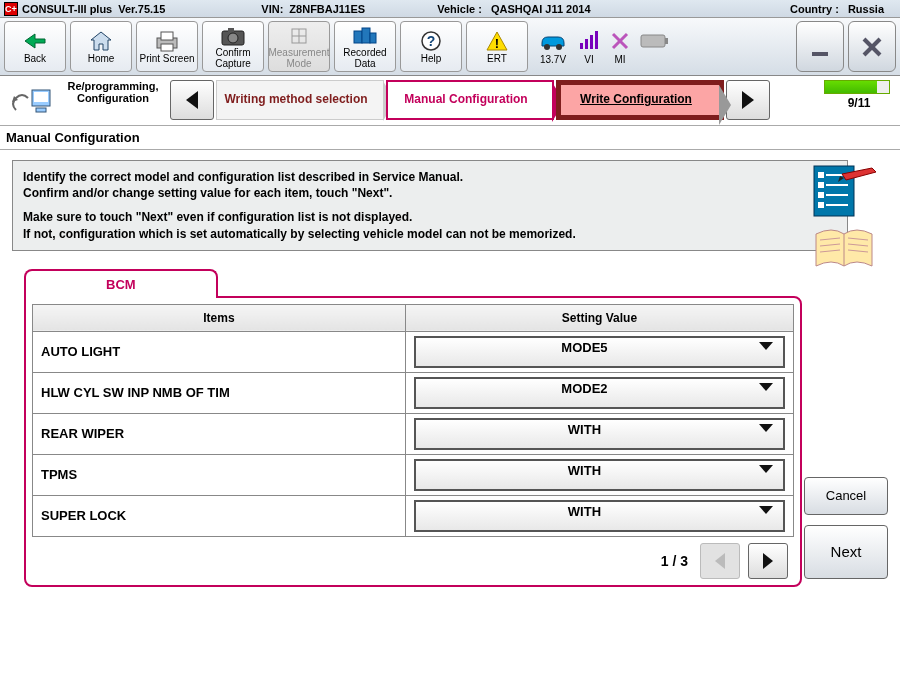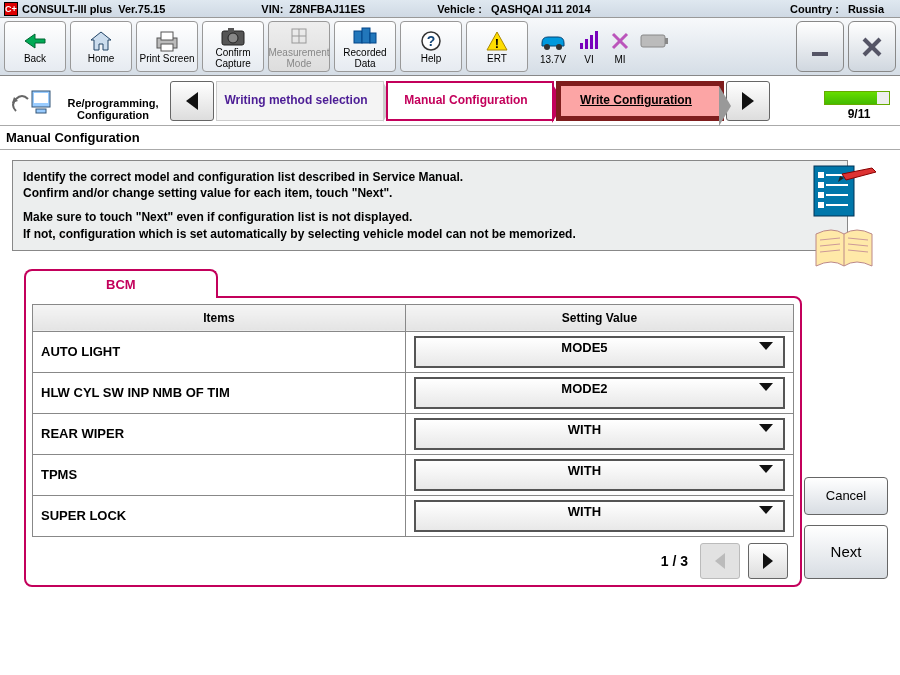--- a/index.html
+++ b/index.html
@@ -20,27 +20,27 @@
   .tbtn .ico { height:26px; display:flex; align-items:center; justify-content:center; font-size:20px; }
   .tbtn .lbl { text-align:center; line-height:1.05; }
   .status-group { display:flex; align-items:center; gap:10px; margin-left:6px; }
   .status-item { display:flex; flex-direction:column; align-items:center; font-size:10px; }
   .status-item .sico { height:26px; display:flex; align-items:center; justify-content:center; font-size:20px; }
   .spacer { flex:1; }
   .winbtn { width:48px; background:linear-gradient(#fff,#d0d7df); border:1px solid #888; border-radius:6px; display:flex;align-items:center;justify-content:center; cursor:pointer;}
   .winbtn svg { width:28px; height:28px; }
 
   
-  .stepbar { display:flex; align-items:flex-end; height:50px; border-bottom:1px solid #aaa; padding:4px 6px; gap:2px;}
+  .stepbar { display:flex; align-items:flex-start; height:50px; border-bottom:1px solid #aaa; padding:4px 6px; gap:2px;}
   .step-icon { width:50px; height:40px; display:flex; align-items:center; justify-content:center;}
   .step-label { width:110px; font-size:11px; font-weight:bold; text-align:center; line-height:1.1;}
   .navarrow { width:44px; height:40px; border:1px solid #666; background:linear-gradient(#fff,#ddd); display:flex;align-items:center;justify-content:center; cursor:pointer; border-radius:3px;}
   .step-box { flex:0 0 168px; height:40px; display:flex; align-items:center; justify-content:center; font-size:12px; font-weight:bold; text-align:center; line-height:1.1; position:relative; background:#f4f4f4; border:1px solid #ccc; padding:0 12px 0 4px;}
   .step-box::after { content:""; position:absolute; right:-12px; top:0; width:0; height:0; border-top:20px solid transparent; border-bottom:20px solid transparent; border-left:12px solid #ccc;}
-  .step-box.inactive { color:#4c1d95;}
+  .step-box.inactive { color:#7f1d1d;}
   .step-box.active { border:2px solid #c3005b; color:#c3005b; background:#fff;}
   .step-box.active::after { border-left-color:#c3005b; }
   .step-box.plain { background:#fca5a5; border:5px solid #7f1d1d; color:#000;text-decoration:underline;}
   .step-box.plain::after{ border-left-color:#999;}
   .progress-wrap { margin-left:auto; width:70px; text-align:center;}
   .progress-bar { width:66px; height:14px; border:1px solid #6a0; background:#eee; position:relative;}
   .progress-fill { height:100%; background:linear-gradient(#6d0,#4b0);}
   .progress-text { font-size:12px; font-weight:bold; margin-top:2px;}
 
   

